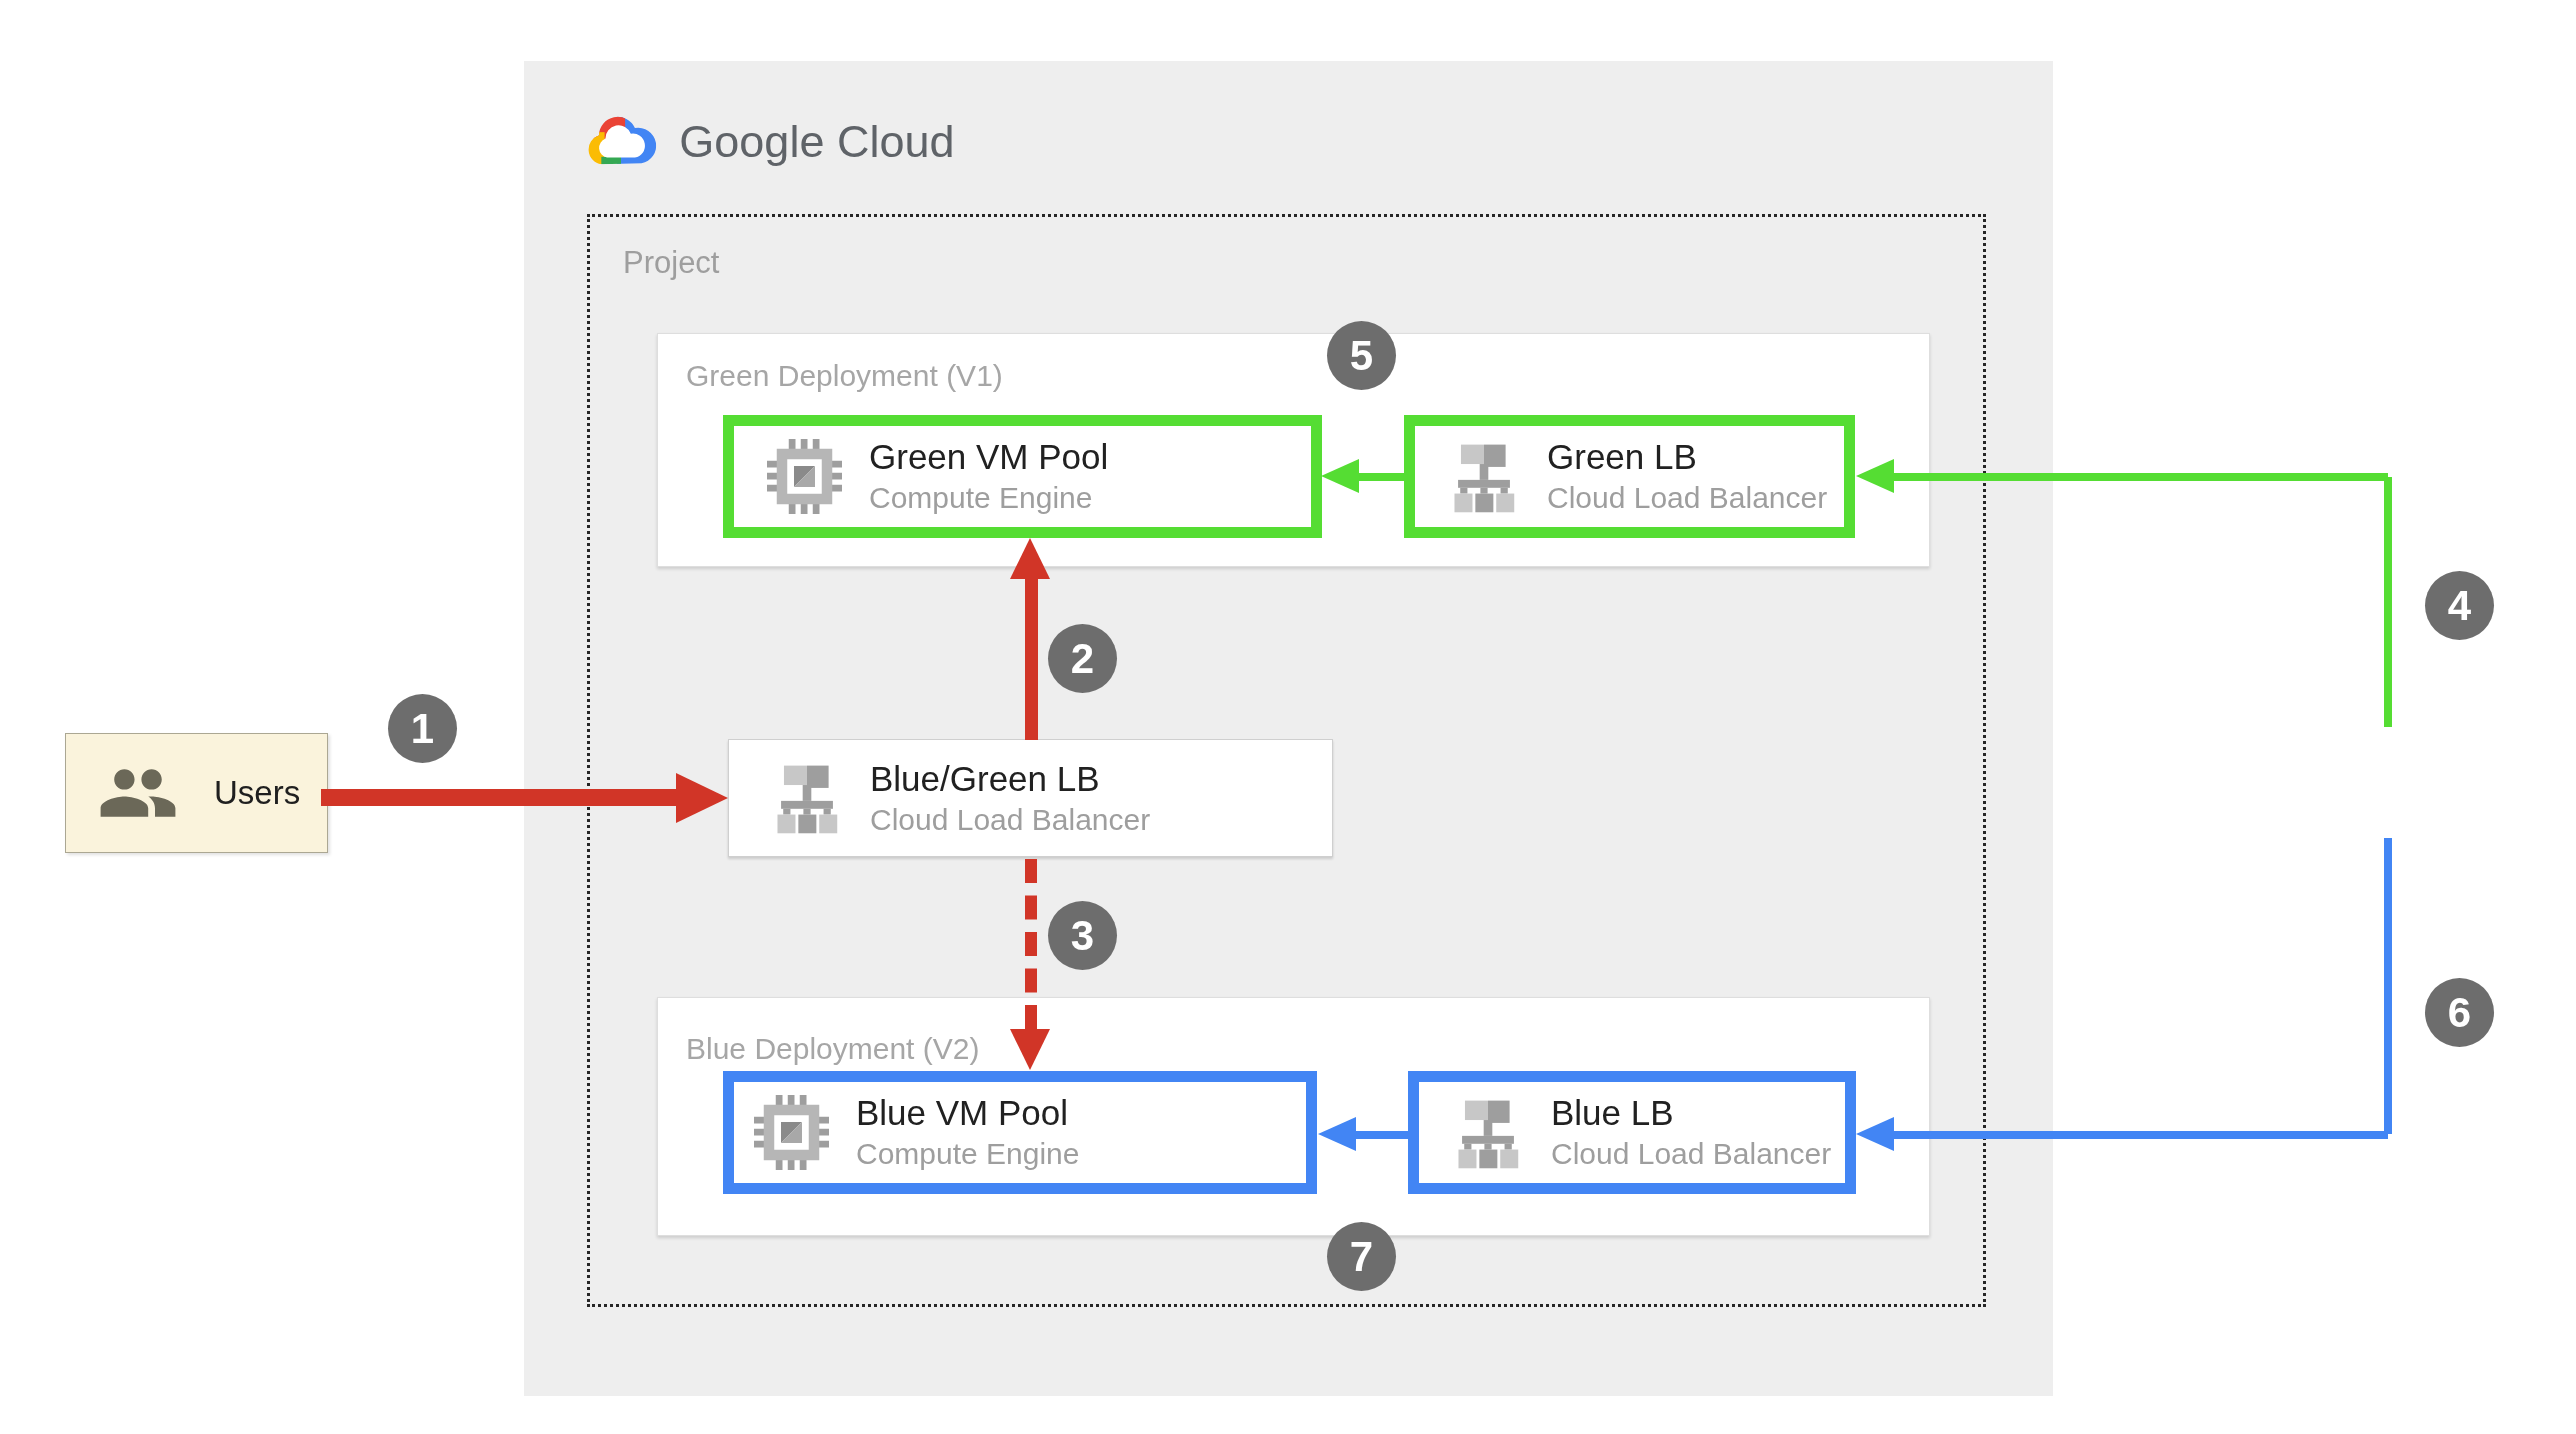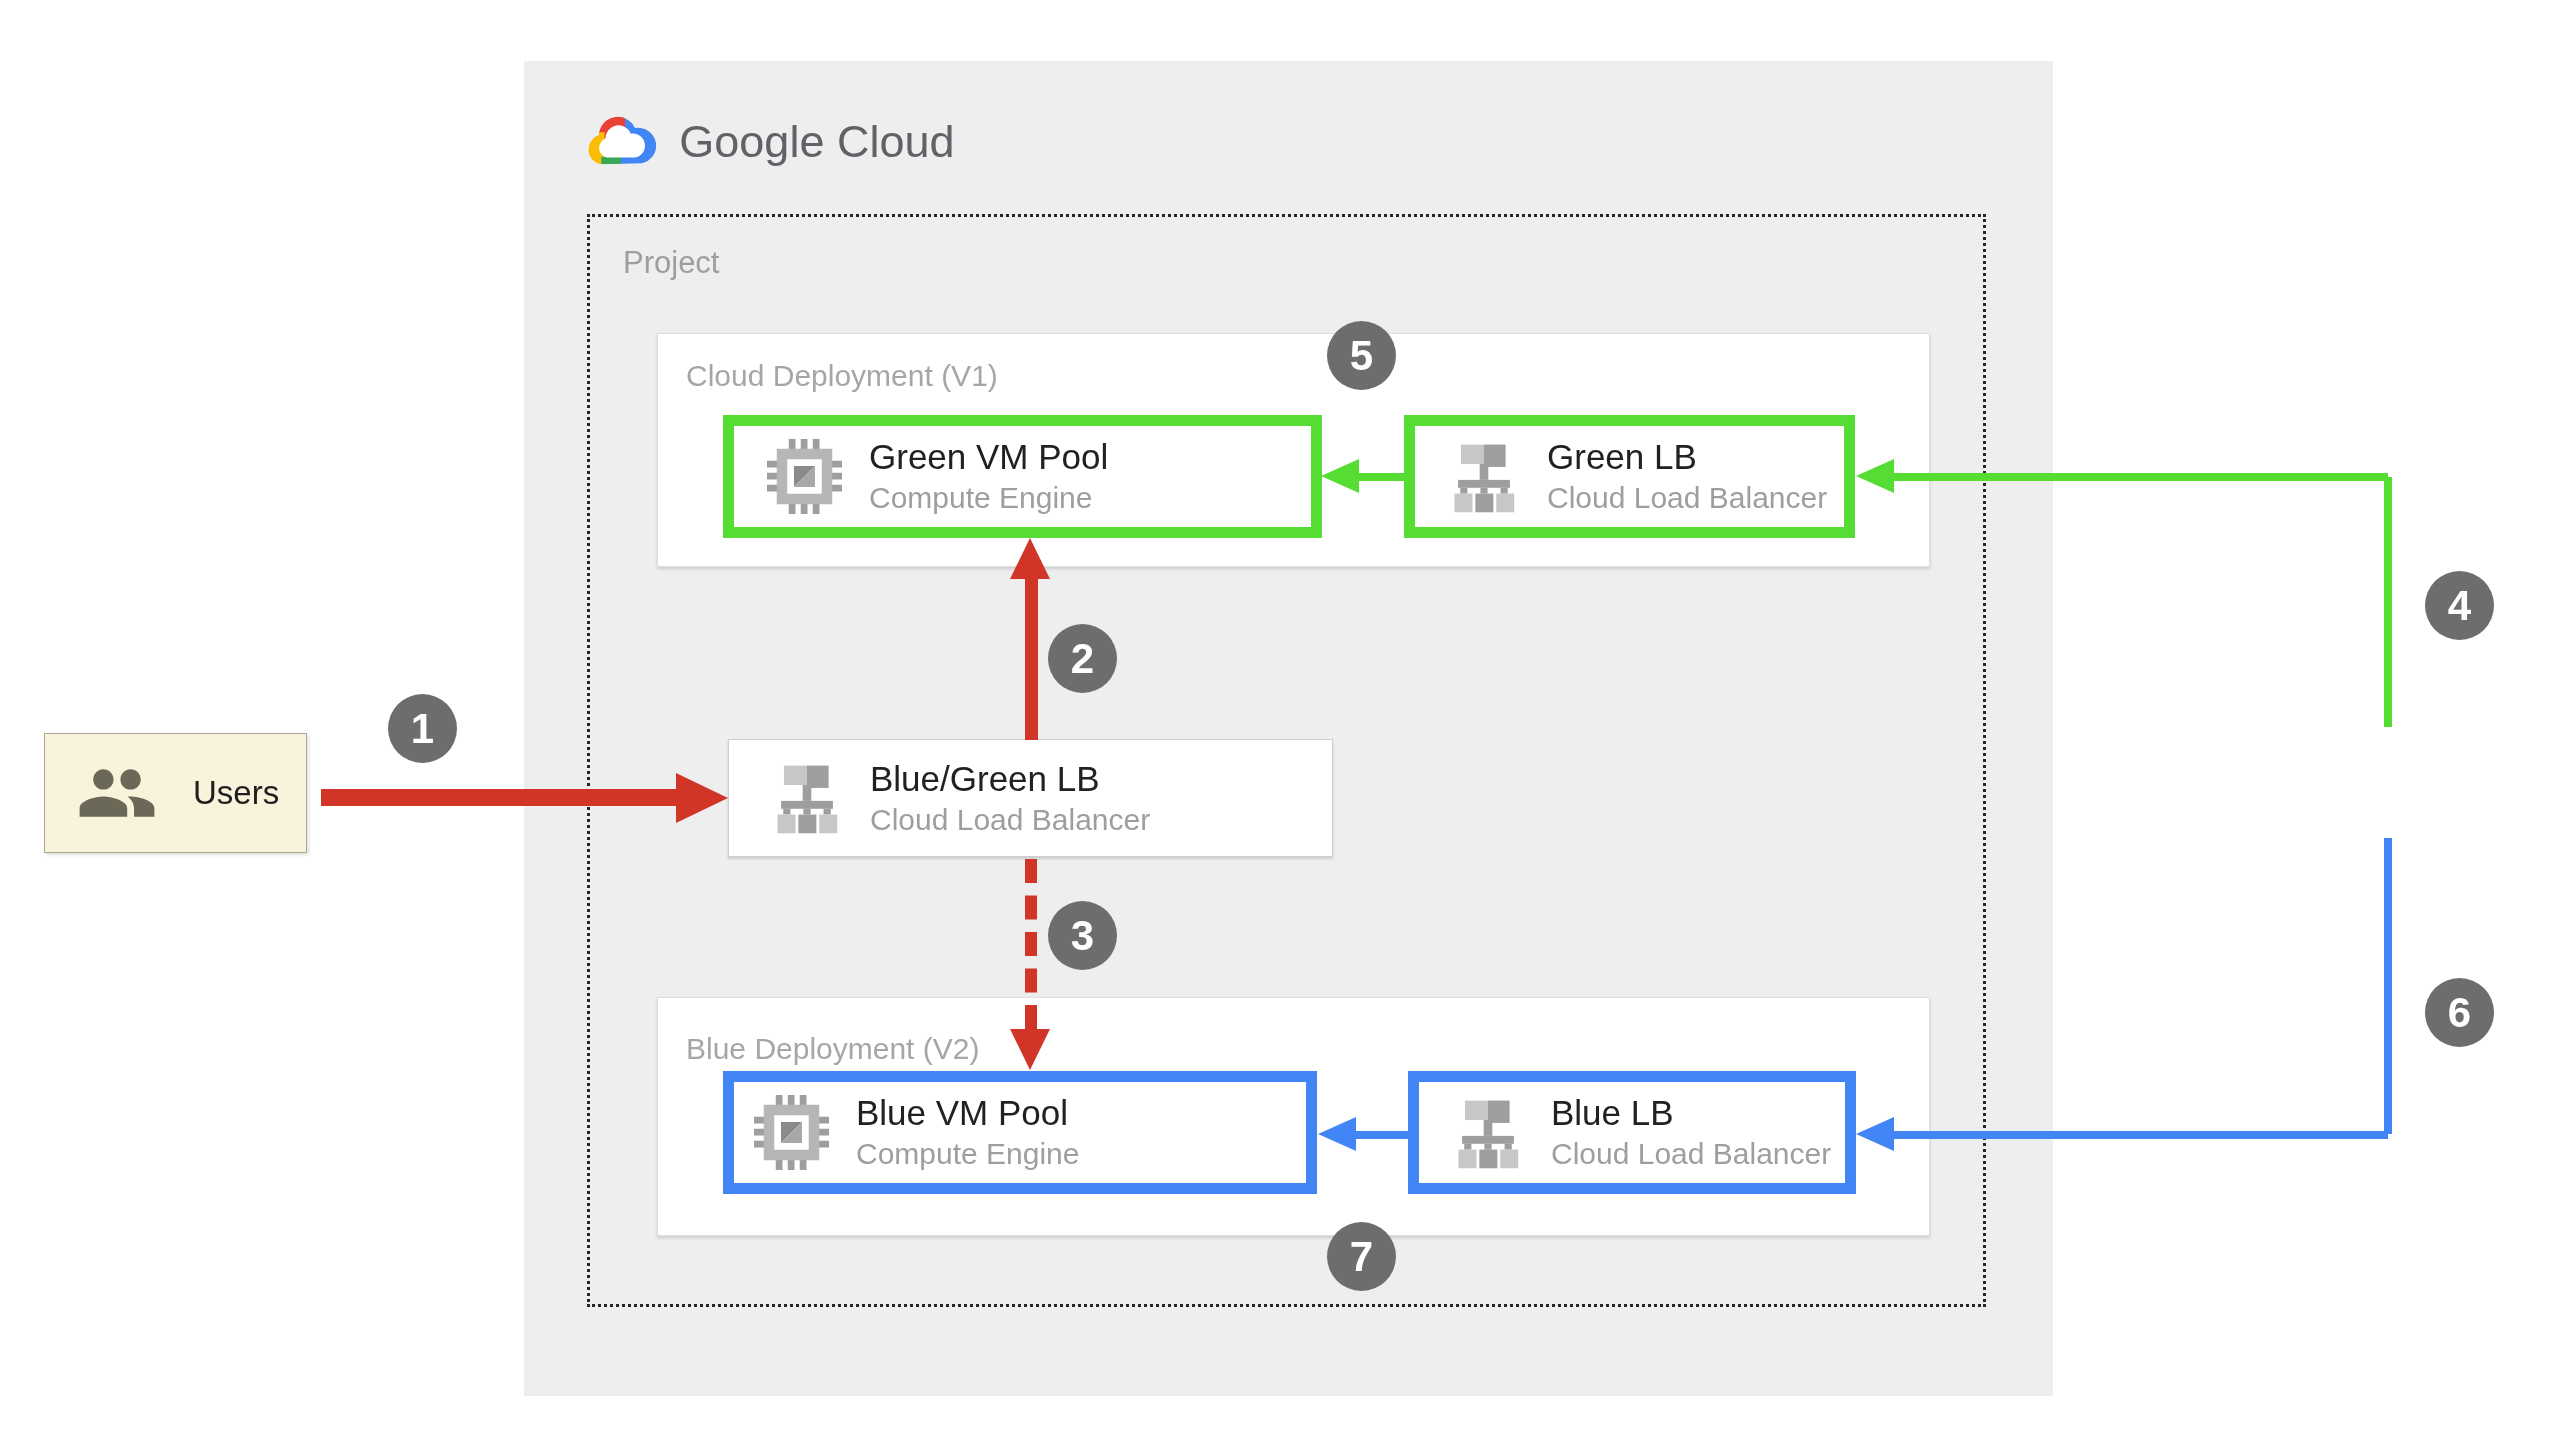--- a/index.html
+++ b/index.html
@@ -46,21 +46,21 @@
   .n-bg-lb{left:728px;top:739px;width:605px;height:118px;}
   .n-blue-vm{left:723px;top:1071px;width:594px;height:123px;padding-left:20px;}
   .n-blue-lb{left:1408px;top:1071px;width:448px;height:123px;}
   .node-text{display:flex;flex-direction:column;justify-content:center;gap:6.3px;}
   .node-title{font-size:35px;color:#212121;line-height:1.05;}
   .node-sub{font-size:30px;color:#9E9E9E;line-height:1.05;}
 
   
   .actor{background:var(--c-actor);border:1.6px solid #ABA793;box-shadow:1.6px 2.4px 3.1px rgba(0,0,0,0.12);
          display:flex;align-items:center;padding-left:31px;gap:35px;z-index:4;box-sizing:border-box;}
-  .actor-users{left:44px;top:733px;width:263px;height:120px;}
+  .actor-users{left:65px;top:733px;width:263px;height:120px;}
   .actor-qadev{left:2247px;top:725px;width:283px;height:115px;}
   .actor-label{font-size:33px;color:#1F1F1F;}
 
   
   .badge{width:69px;height:69px;border-radius:50%;background:var(--c-badge);color:#FFFFFF;
          display:flex;align-items:center;justify-content:center;font-size:42px;font-weight:bold;z-index:8;}
   .b1{left:388px;top:694px;} .b2{left:1048px;top:624px;} .b3{left:1048px;top:901px;}
   .b4{left:2425px;top:571px;} .b5{left:1327px;top:321px;} .b6{left:2425px;top:978px;}
   .b7{left:1327px;top:1222px;}
 
@@ -107,21 +107,21 @@
         <path d="M33,59 a12,12 0 0 1 -2,-23 a16,16 0 0 1 31,-6 a13,13 0 0 1 5,29 z" fill="#FFFFFF"></path>
       </g>
     </svg>
     <span class="logo-text">Google Cloud</span>
   </div>
 
   <div class="abs project-box"></div>
   <div class="abs project-label">Project</div>
 
   <div class="abs group-box group-green"></div>
-  <div class="abs group-label label-green">Cloud Deployment (V1)</div>
+  <div class="abs group-label label-green">Green Deployment (V1)</div>
   <div class="abs group-box group-blue"></div>
   <div class="abs group-label label-blue">Blue Deployment (V2)</div>
 
   <div class="abs node node-border-green n-green-vm">
     <svg width="75" height="75" viewBox="0 0 100 100">
       <g fill="#9E9E9E">
         <rect x="29" y="0" width="9" height="15"></rect>
           <rect x="45" y="0" width="9" height="15"></rect>
           <rect x="61" y="0" width="9" height="15"></rect>
         <rect x="29" y="85" width="9" height="15"></rect>

